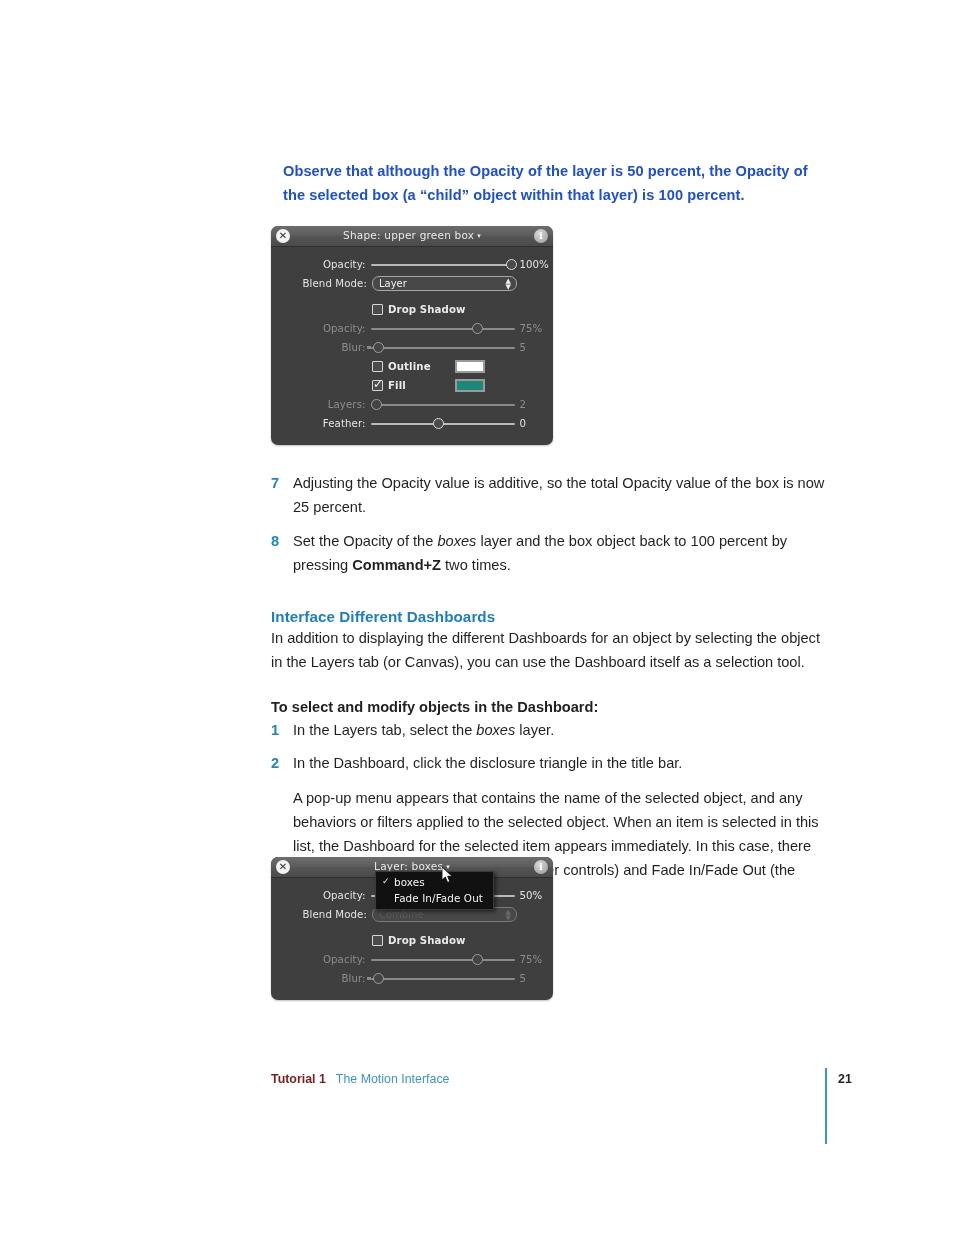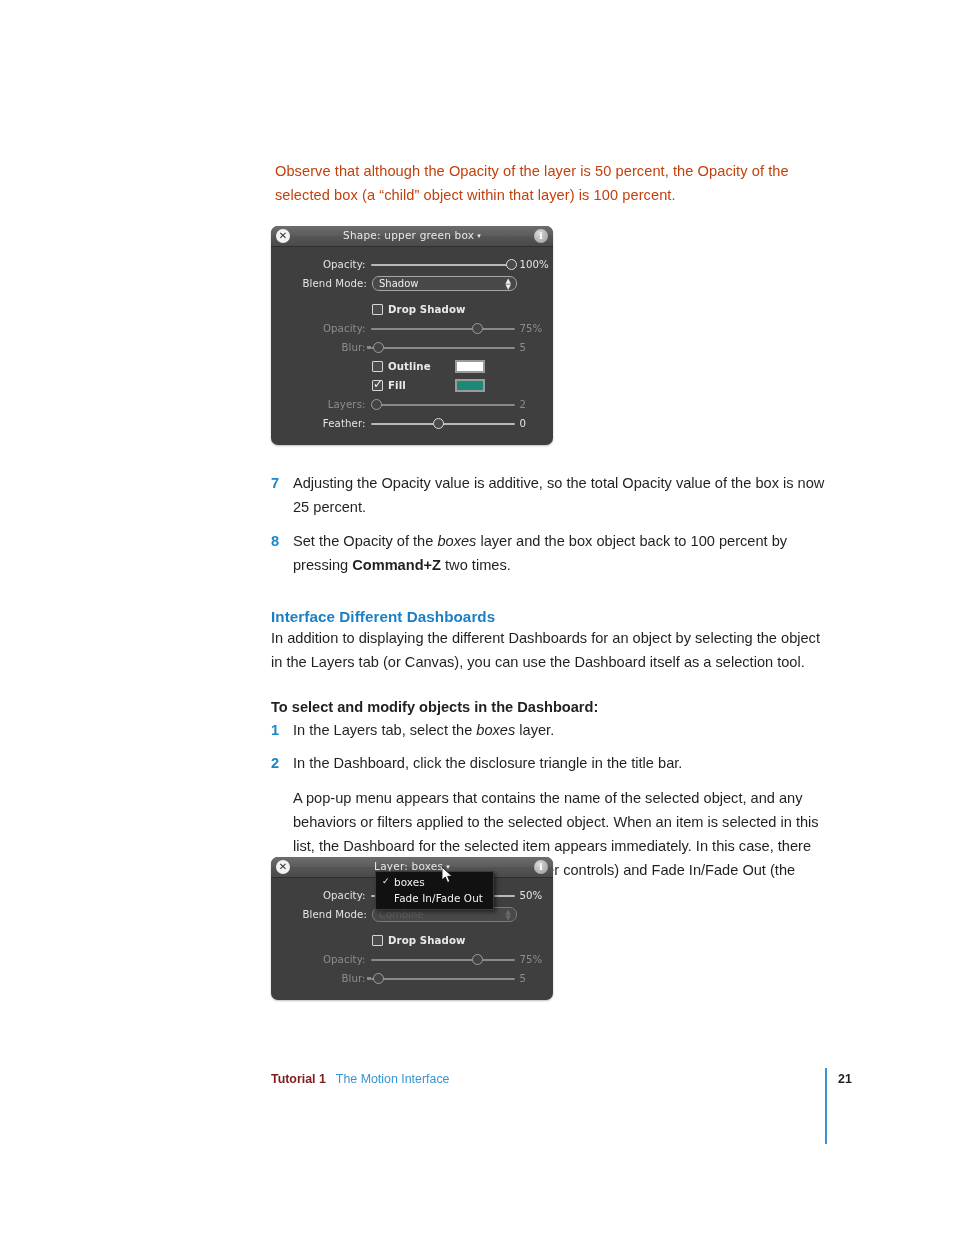--- a/index.html
+++ b/index.html
@@ -25,25 +25,26 @@
 
   
   .content {
     position: absolute;
     left: 271px;
     top: 160px;
     width: 560px;
   }
 
   p.para {
-    margin: 0 0 0 4px;
+    margin: 0 0 0 12px;
     font-size: 14.6px;
     line-height: 1.64;
-    color: #c2410c;
+    color: #1d4ed8;
     letter-spacing: 0.005em;
+    font-weight: bold;
   }
 
   .step {
     position: relative;
     padding-left: 22px;
     margin-top: 10px;
   }
   .step .num {
     position: absolute;
     left: 0;
@@ -353,21 +354,21 @@
         <div class="slider">
           <div class="track"></div>
           <div class="knob" style="left:135px;"></div>
         </div>
         <div class="val">100%</div>
       </div>
 
       <div class="row">
         <div class="lbl">Blend Mode:</div>
         <div class="selectbox">
-          <div class="sel-text">Shadow</div>
+          <div class="sel-text">Layer</div>
           <div class="arrows">▲<br>▼</div>
         </div>
       </div>
 
       <div class="spacer"></div>
 
       <div class="checkrow">
         <div class="cbox"></div>
         <div class="ctext">Drop Shadow</div>
       </div>

